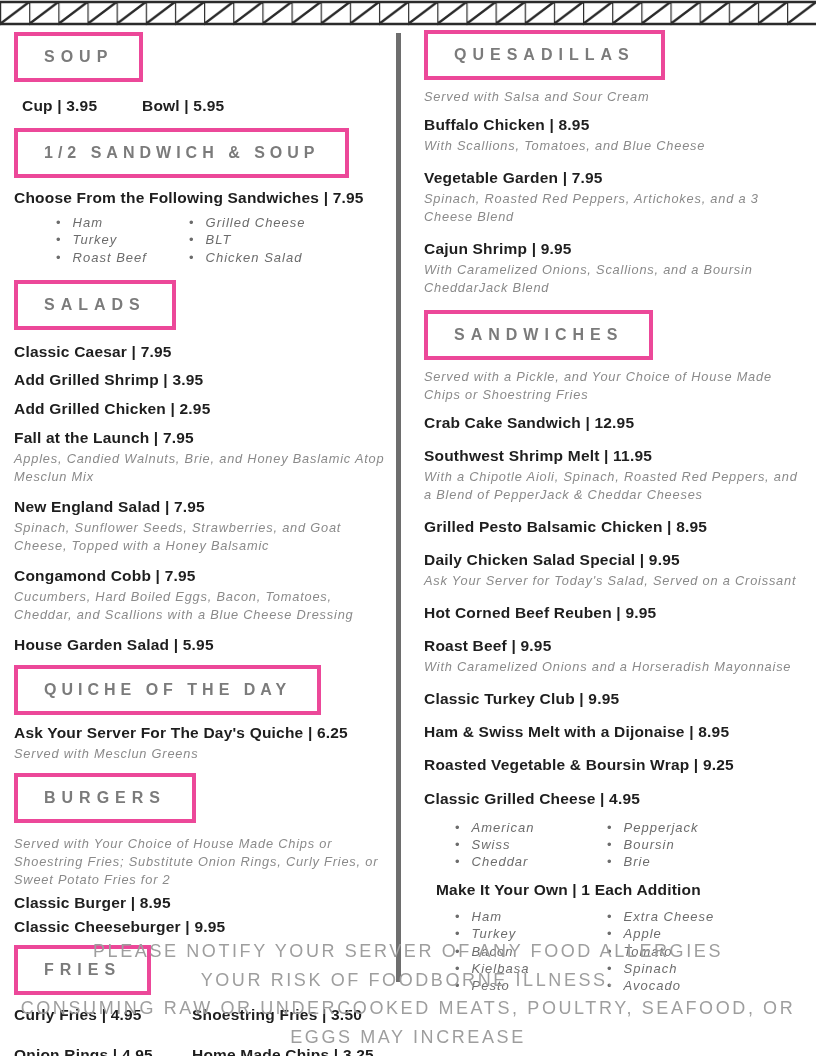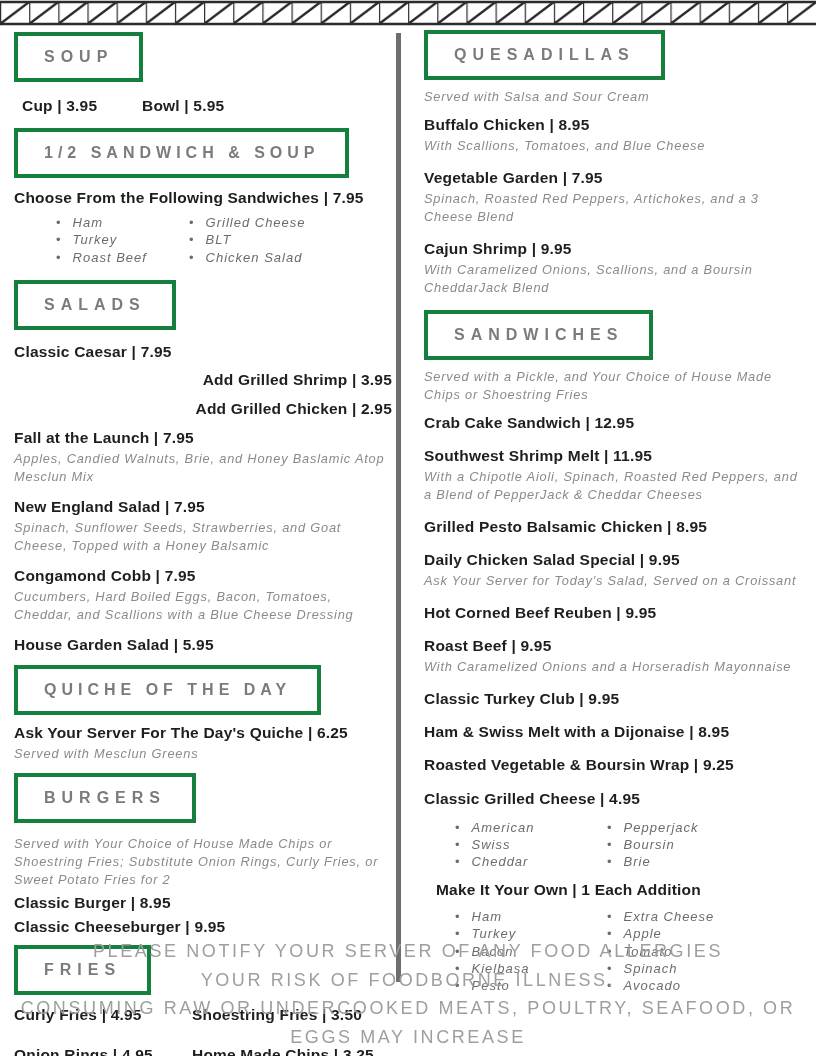--- a/index.html
+++ b/index.html
@@ -6,34 +6,34 @@
   body{
     width:816px;height:1056px;background:#ffffff;position:relative;overflow:hidden;
     font-family:"Liberation Sans", sans-serif;
     -webkit-font-smoothing:antialiased;
   }
   .zigzag{position:absolute;top:0;left:0;}
   .divider{position:absolute;left:396px;top:33px;width:5px;height:949px;background:#6e6e6e;}
   .col-left{position:absolute;left:14px;top:32px;width:378px;}
   .col-right{position:absolute;left:424px;top:30px;width:384px;}
   .box{
-    display:inline-block;border:4px solid #15803d;padding:12px 26px;
+    display:inline-block;border:4px solid #ec4899;padding:12px 26px;
     color:#7b7b7b;font-size:16px;font-weight:600;letter-spacing:6px;white-space:nowrap;
   }
   .name{font-weight:700;font-size:15.5px;color:#1e1e1e;letter-spacing:0.2px;line-height:1.3;}
   .desc{font-style:italic;font-size:12.8px;color:#8a8a8a;letter-spacing:0.8px;line-height:1.4;margin-top:2px;}
   .bullets{display:flex;align-items:flex-end;}
   .bullets ul{list-style:none;margin:0;padding:0;}
   .bullets li{font-style:italic;font-size:13px;color:#6c6c6c;letter-spacing:1px;line-height:1.32;}
   .bullets li::before{content:"\2022";margin-right:11px;font-style:normal;}
   .mb4{margin-bottom:4px;}  .mb8{margin-bottom:8px;}  .mb10{margin-bottom:10px;}
   .mb12{margin-bottom:12px;}
   .soup-row{display:flex;margin:10px 0 12px 8px;}
   .soup-row .name:first-child{width:120px;}
-  .addon{margin-bottom:9px;text-align:right;}
+  .addon{margin-bottom:9px;}
   .half-bullets{margin:6px 0 14px 42px;}
   .half-bullets ul:first-child{width:133px;}
   .fries-grid{display:grid;grid-template-columns:178px auto;row-gap:20px;margin-bottom:10px;}
   .item{margin-bottom:11px;}
   .item-right{margin-bottom:13px;margin-top:9px;}
   .cheese-bullets{margin:10px 0 10px 31px;}
   .cheese-bullets ul:first-child{width:152px;}
   .footer{
     position:absolute;left:0;bottom:4px;width:816px;text-align:center;
     color:#9e9e9e;font-size:18px;letter-spacing:2.6px;line-height:1.6;

